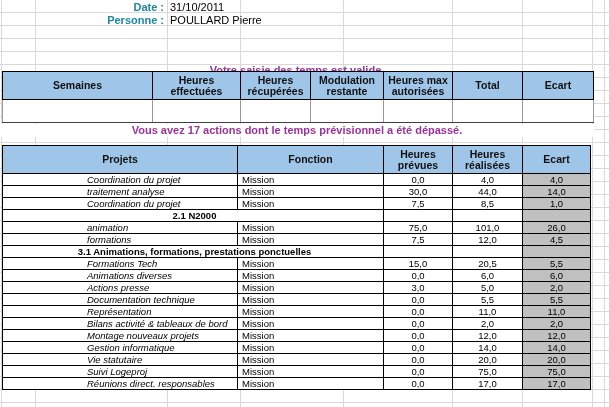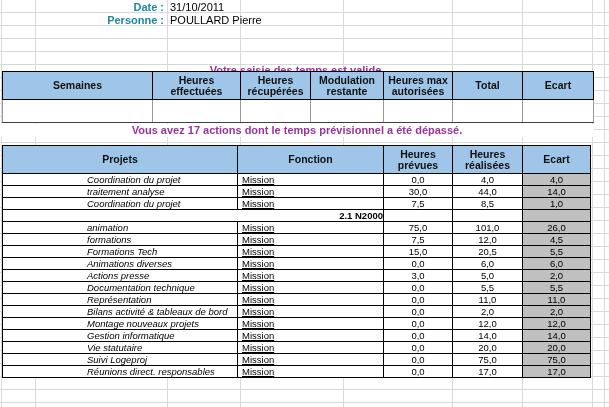--- a/index.html
+++ b/index.html
@@ -30,22 +30,22 @@
   .t1 tr.head{height:28px;}
   .t1 tr.empty{height:23px;}
   .t1 tr.empty td{background:#fff;border-left:1px solid #999;border-right:1px solid #999;
                   border-bottom:1.5px solid #404040;}
 
   .t2 thead tr{height:28px;}
   .t2 tbody tr{height:12px;}
   .t2 td{background:#fff;border:1px solid #000;font-size:9.5px;line-height:10px;
          vertical-align:middle;padding:0;color:#000;overflow:hidden;white-space:nowrap;}
   .t2 td.proj-item{padding-left:84px;text-align:left;font-style:italic;}
-  .t2 td.proj-section{padding-left:3px;text-align:right;font-weight:bold;}
-  .t2 td.fonction{padding-left:4px;text-align:left;text-decoration:underline;}
+  .t2 td.proj-section{padding-left:3px;text-align:center;font-weight:bold;}
+  .t2 td.fonction{padding-left:4px;text-align:left;}
   .t2 td.num{text-align:center;}
   .t2 td.ecart{background:#c0c0c0;}
 </style>
 </head>
 <body>
 
 <div class="sheet">
 
   <div class="vline" style="left:1px"></div>
   <div class="vline" style="left:35px"></div>
@@ -151,20 +151,26 @@
           <td class="num ecart">26,0</td>
         </tr>
         <tr>
           <td class="proj-item">formations</td>
           <td class="fonction">Mission</td>
           <td class="num">7,5</td>
           <td class="num">12,0</td>
           <td class="num ecart">4,5</td>
         </tr>
         <tr>
+          <td class="proj-section" colspan="2">3.1 Animations, formations, prestations ponctuelles</td>
+          <td class="num"></td>
+          <td class="num"></td>
+          <td class="num ecart"></td>
+        </tr>
+        <tr>
           <td class="proj-item">Formations Tech</td>
           <td class="fonction">Mission</td>
           <td class="num">15,0</td>
           <td class="num">20,5</td>
           <td class="num ecart">5,5</td>
         </tr>
         <tr>
           <td class="proj-item">Animations diverses</td>
           <td class="fonction">Mission</td>
           <td class="num">0,0</td>

